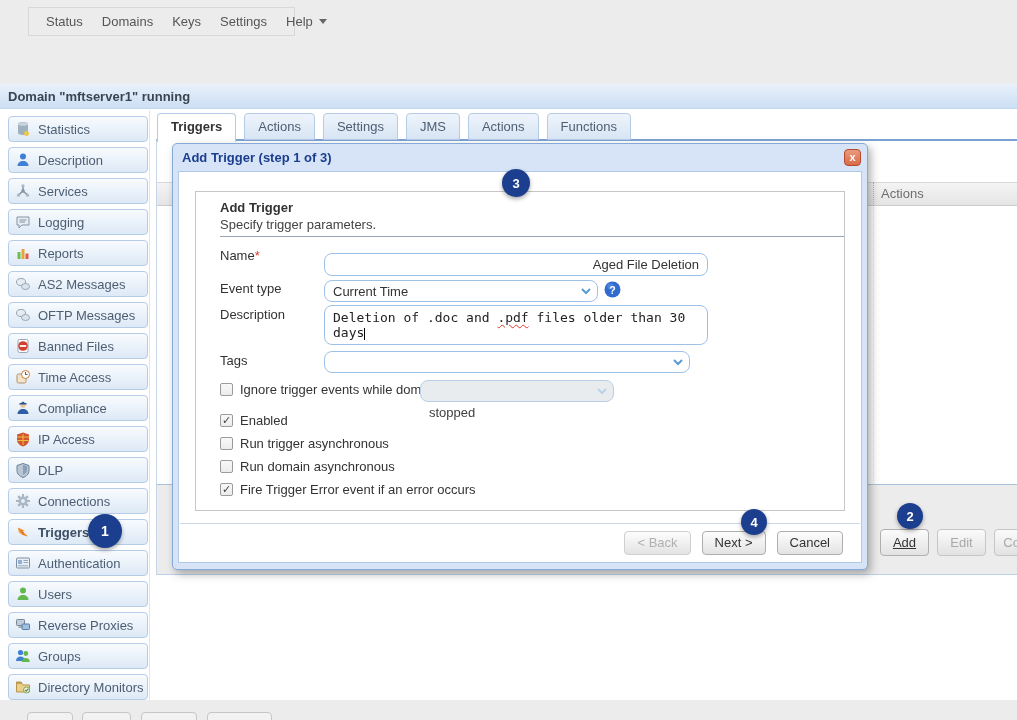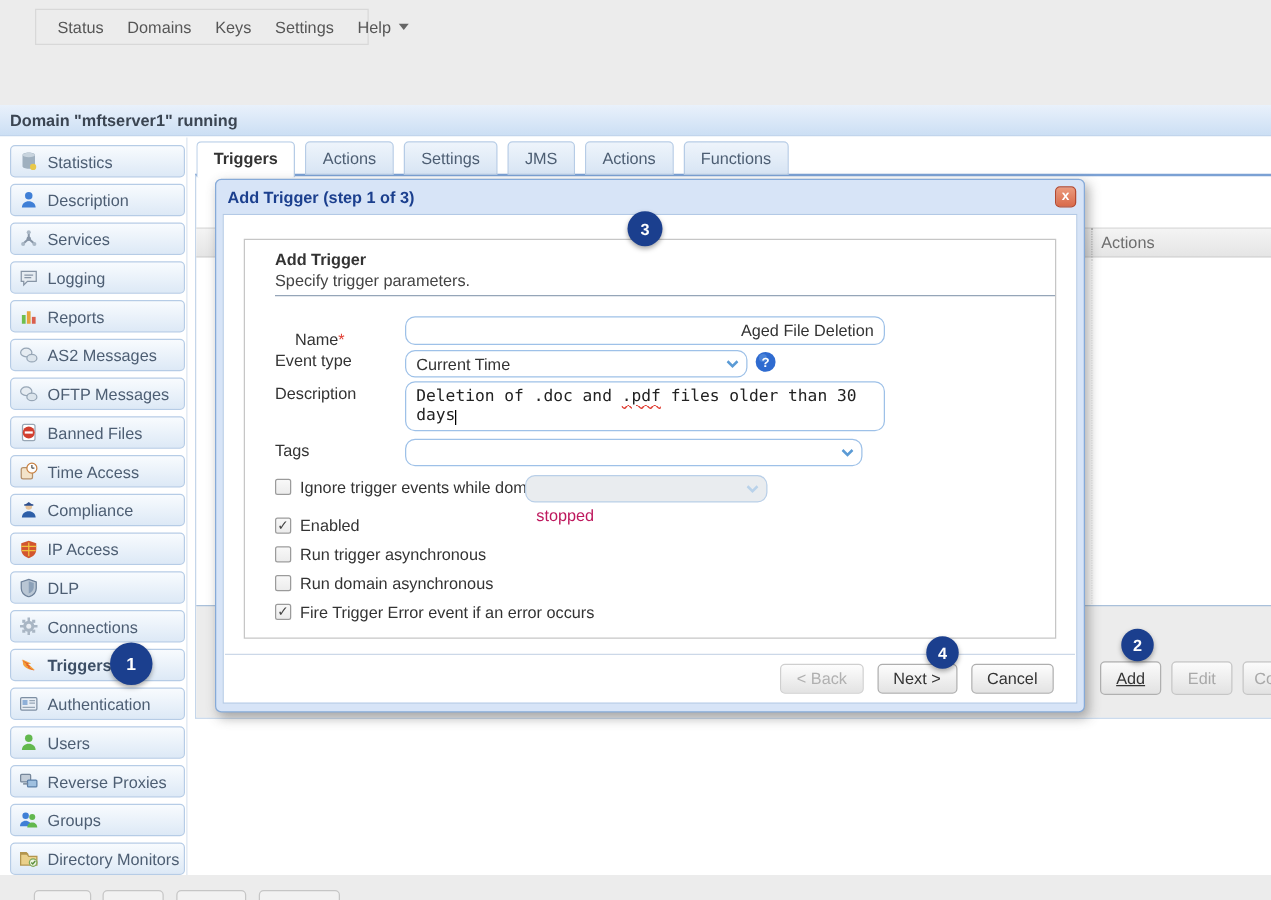--- a/index.html
+++ b/index.html
@@ -60,21 +60,21 @@
   .card-hr{position:absolute;left:24px;right:0;top:44px;border-top:1px solid #95a5b8;}
   .f-label{position:absolute;left:24px;color:#333;}
   .req{color:#e03c31;}
   .t-input{position:absolute;left:128px;width:366px;height:21px;border:1px solid #9ec1e8;border-radius:8px;
     padding:0 8px;font-family:inherit;font-size:13px;color:#333;box-sizing:content-box;outline:none;}
   .combo{position:absolute;height:22px;border:1px solid #9ec1e8;border-radius:8px;background:#fff;display:flex;
     align-items:center;box-sizing:border-box;cursor:pointer;}
   .combo .combo-text{padding-left:8px;flex:1;color:#333;white-space:nowrap;overflow:hidden;}
   .combo .combo-chevron{margin-right:6px;display:inline-flex;}
   .combo.disabled{background:#e9ecef;border-color:#b9cfe8;cursor:default;}
-  .combo.disabled .combo-text{color:#be185d;margin-top:42px;}
+  .combo.disabled .combo-text{color:#404040;margin-top:42px;}
   .textarea{position:absolute;left:128px;top:113px;width:366px;height:34px;border:1px solid #9ec1e8;border-radius:8px;
     padding:4px 8px 0 8px;font-family:"DejaVu Sans Mono",monospace;font-size:13px;color:#222;box-sizing:content-box;}
   .squiggle{text-decoration:underline;text-decoration-style:wavy;text-decoration-color:#e03c31;text-decoration-thickness:1px;text-underline-offset:2px;}
   .tcaret{display:inline-block;width:1px;height:12px;background:#000;vertical-align:text-bottom;}
   .cb{position:absolute;width:13px;height:13px;box-sizing:border-box;border:1px solid #9b9b9b;border-radius:2px;
     background:linear-gradient(#f8f8f8,#ececec);font-family:"DejaVu Sans",sans-serif;font-size:11px;line-height:11px;
     text-align:center;color:#444;font-weight:bold;cursor:pointer;}
   .cb-label{position:absolute;color:#333;cursor:default;}
   .dlg-footer{position:absolute;left:1px;right:1px;bottom:1px;height:38px;border-top:1px solid #ccd8e8;
     display:flex;justify-content:flex-end;align-items:center;gap:11px;padding-right:17px;box-sizing:border-box;}
@@ -353,21 +353,21 @@
 
   <div class="dialog">
     <div class="dlg-title">Add Trigger (step 1 of 3)</div>
     <div class="dlg-close">x</div>
     <div class="dlg-body">
       <div class="card">
         <div class="card-heading">Add Trigger</div>
         <div class="card-sub">Specify trigger parameters.</div>
         <div class="card-hr"></div>
 
-        <div class="f-label" style="top:72px;margin-left:16px;">
+        <div class="f-label" style="top:56px;">
           <span>Name</span><span class="req">*</span>
         </div>
         <input class="t-input" style="top: 61px; text-align: right;" value="Aged File Deletion">
 
         <div class="f-label" style="top:89px;">Event type</div>
         <div class="combo" style="left:128px;top:88px;width:274px;">
           <span class="combo-text">Current Time</span>
           <span class="combo-chevron">
               <svg width="10" height="7" viewBox="0 0 10 7">
                 <path d="M1 1l4 4 4-4" stroke="#5b9bd5" stroke-width="2" fill="none"></path>

